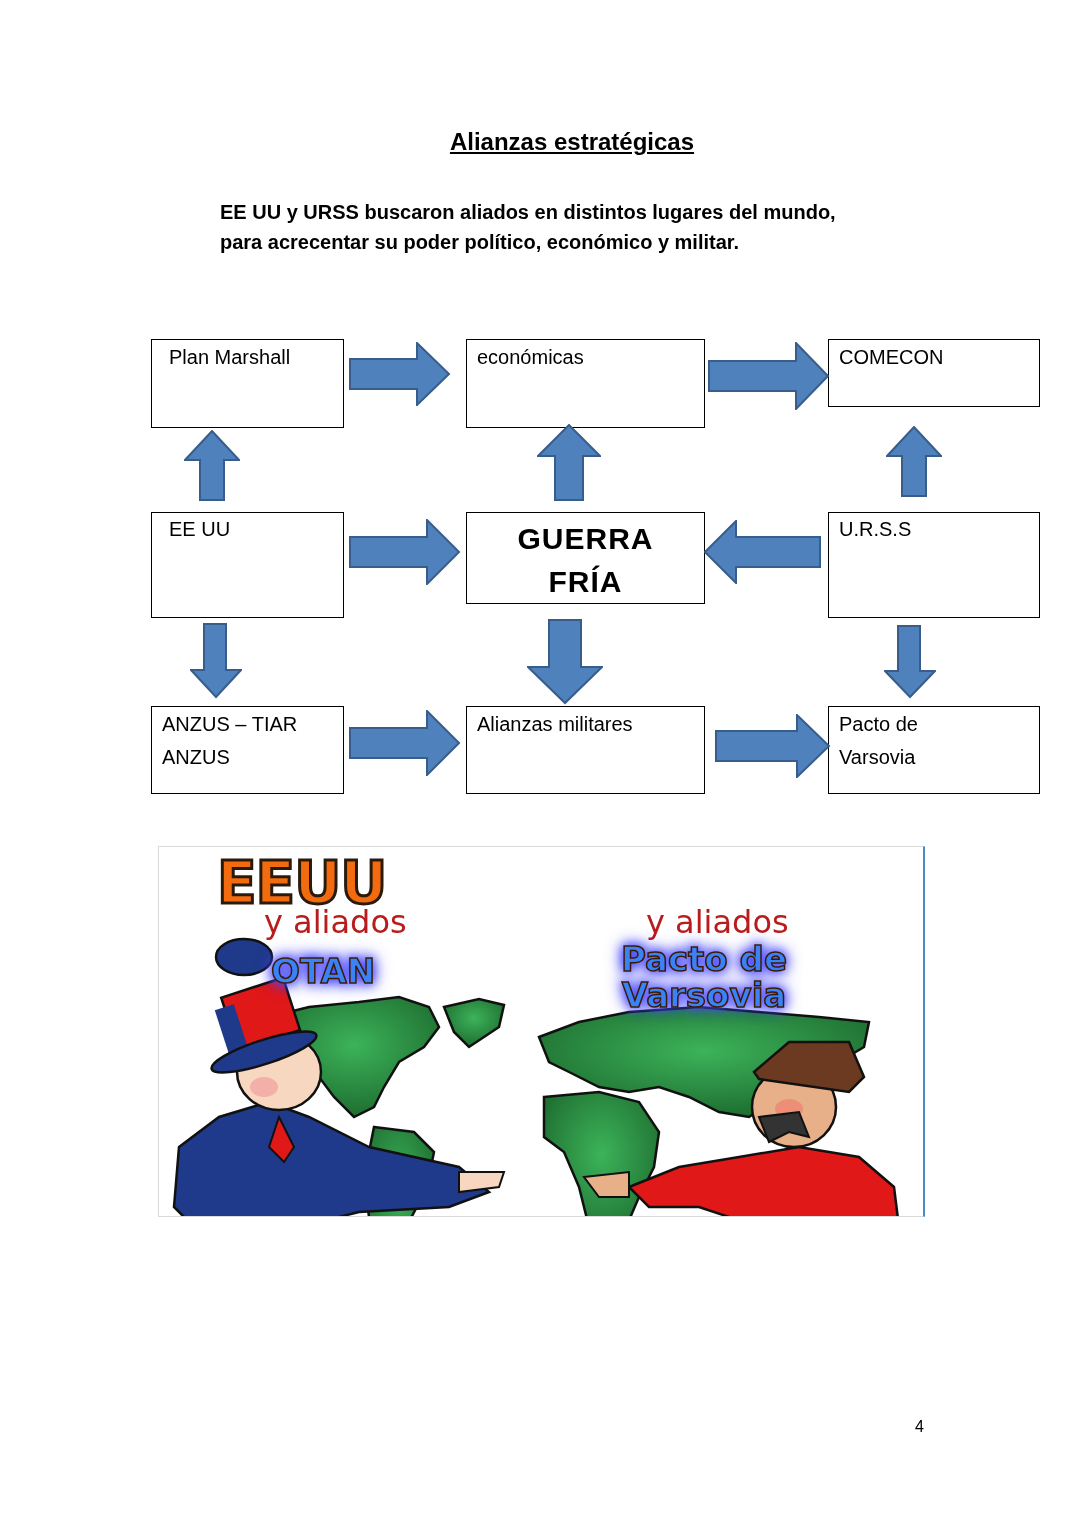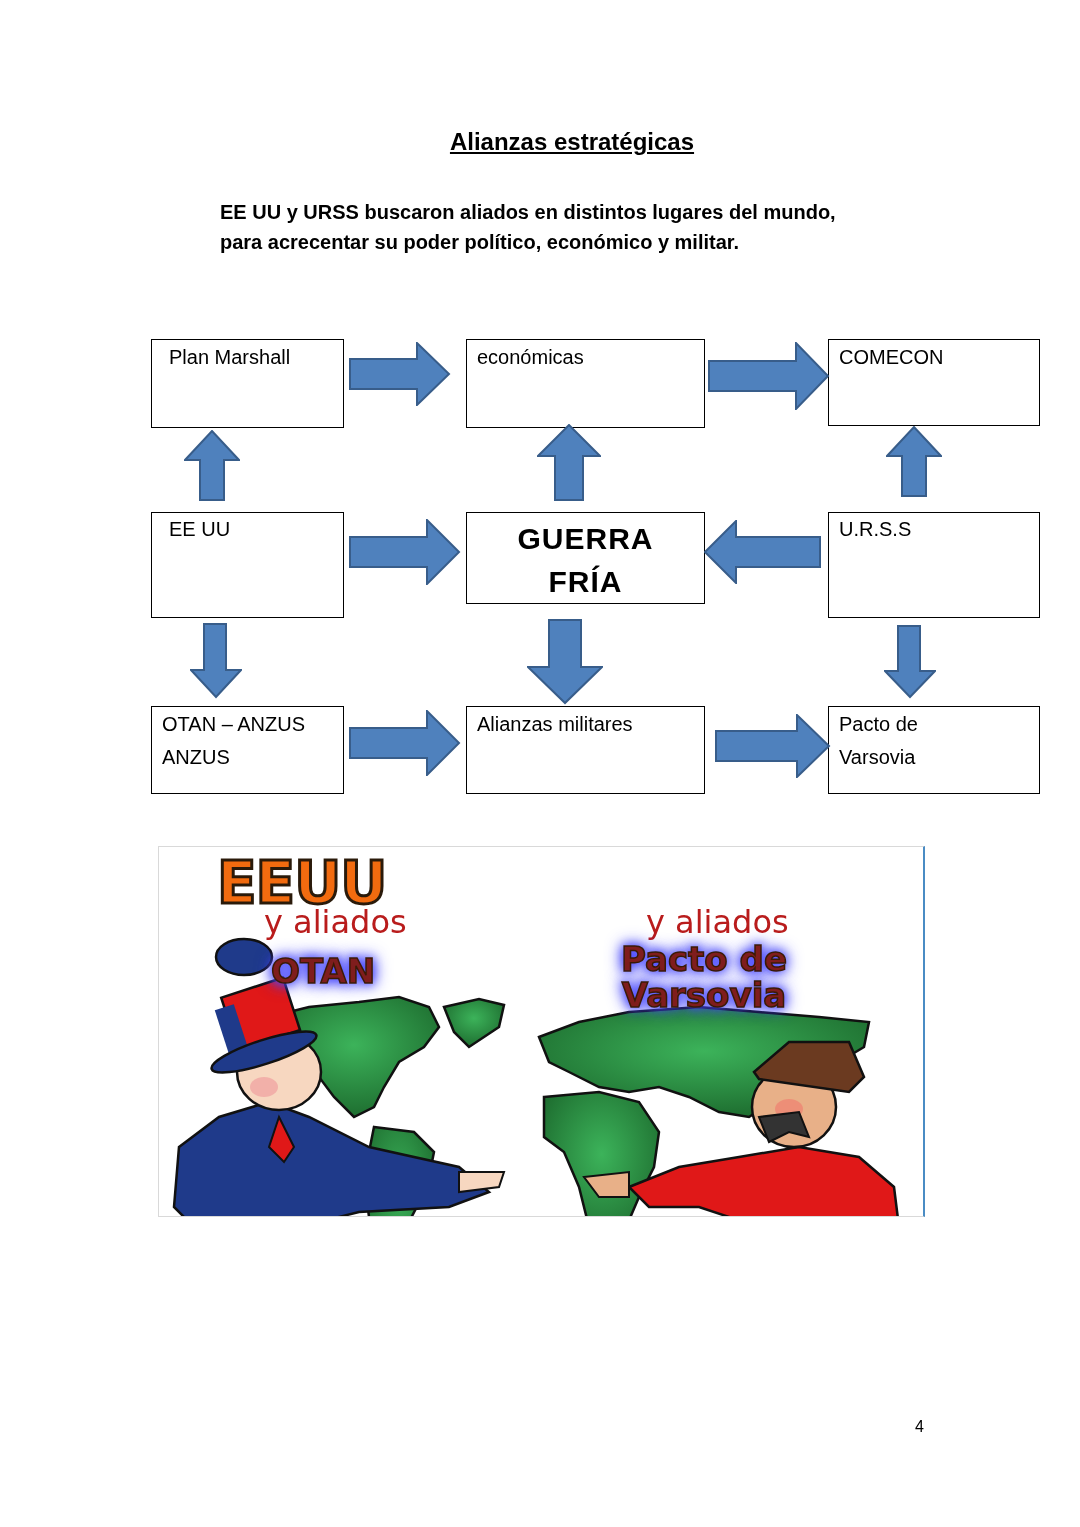--- a/index.html
+++ b/index.html
@@ -8,54 +8,54 @@
   .intro { position:absolute; left:220px; top:197px; font-size:20px; font-weight:bold; line-height:30px; }
   .box { position:absolute; border:1.5px solid #000; background:#fff; box-sizing:border-box; font-size:20px; line-height:33px; }
   .box span { display:block; }
   .arrow { position:absolute; }
   .arrow svg { display:block; }
   .center-text { text-align:center; font-weight:bold; font-size:30px; line-height:43px; padding-top:4px; letter-spacing:1px; }
   .picture { position:absolute; left:158px; top:846px; width:767px; height:371px; border:1px solid #d9d9d9; border-right:2px solid #4a8cc4; box-sizing:border-box; background:#fff; overflow:hidden; }
   .page-num { position:absolute; left:915px; top:1418px; font-size:16px; }
   .big-label { position:absolute; font-family:"DejaVu Sans", sans-serif; font-weight:bold; font-size:58px; color:#f26b0f; -webkit-text-stroke:3px #2a1a0a; letter-spacing:-1px; }
   .sub-label { position:absolute; font-family:"DejaVu Sans", sans-serif; font-size:32px; color:#b91c1c; }
-  .glow-label { position:absolute; font-family:"DejaVu Sans", sans-serif; font-weight:bold; font-size:34px; color:#7f1d1d; -webkit-text-stroke:1.5px #3a1a05; line-height:36px; text-align:center; text-shadow:0 0 10px #4a4aff, 0 0 14px #4a4aff, 0 0 18px #3a3af0; }
+  .glow-label { position:absolute; font-family:"DejaVu Sans", sans-serif; font-weight:bold; font-size:34px; color:#3b82f6; -webkit-text-stroke:1.5px #3a1a05; line-height:36px; text-align:center; text-shadow:0 0 10px #4a4aff, 0 0 14px #4a4aff, 0 0 18px #3a3af0; }
 </style>
 </head>
 <body>
 
 <div class="title">Alianzas estratégicas</div>
 <div class="intro">
   <div>EE UU y URSS buscaron aliados en distintos lugares del mundo,</div>
   <div>para acrecentar su poder político, económico y militar.</div>
 </div>
 
 <div class="box" style="left:151px;top:339px;width:193px;height:89px;padding:1px 0 0 17px;">
   <span>Plan Marshall</span>
 </div>
 <div class="box" style="left:466px;top:339px;width:239px;height:89px;padding:1px 0 0 10px;">
   <span>económicas</span>
 </div>
-<div class="box" style="left:828px;top:339px;width:212px;height:87px;padding:1px 9px 0 10px;">
+<div class="box" style="left:828px;top:339px;width:212px;height:68px;padding:1px 9px 0 10px;">
   <span>COMECON</span>
 </div>
 
 <div class="box" style="left:151px;top:512px;width:193px;height:106px;padding:0 0 0 17px;">
   <span>EE UU</span>
 </div>
 <div class="box center-text" style="left:466px;top:512px;width:239px;height:92px;">
   <span>GUERRA</span>
   <span>FRÍA</span>
 </div>
 <div class="box" style="left:828px;top:512px;width:212px;height:106px;padding:0 0 0 10px;">
   <span>U.R.S.S</span>
 </div>
 
 <div class="box" style="left:151px;top:706px;width:193px;height:88px;padding:1px 0 0 10px;">
-  <span>OTAN – ANZUS</span>
+  <span>ANZUS – TIAR</span>
   <span>ANZUS</span>
 </div>
 <div class="box" style="left:466px;top:706px;width:239px;height:88px;padding:1px 0 0 10px;">
   <span>Alianzas militares</span>
 </div>
 <div class="box" style="left:828px;top:706px;width:212px;height:88px;padding:1px 0 0 10px;">
   <span>Pacto de</span>
   <span>Varsovia</span>
 </div>
 

